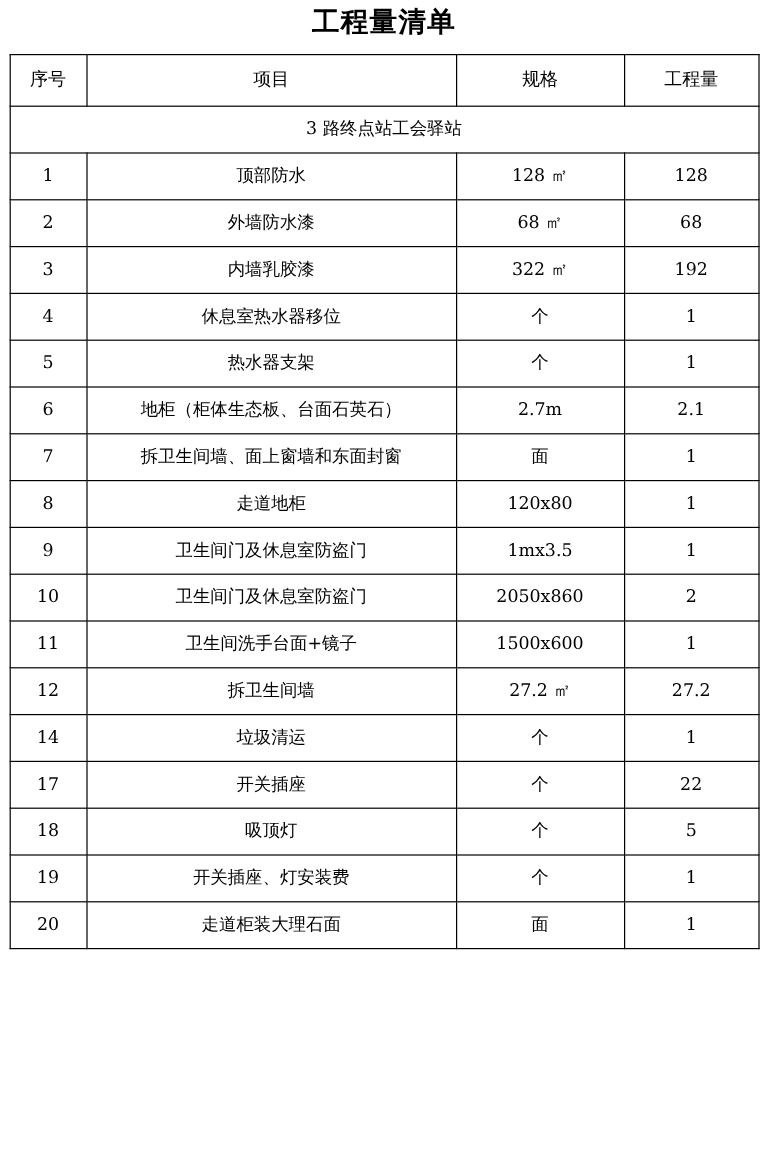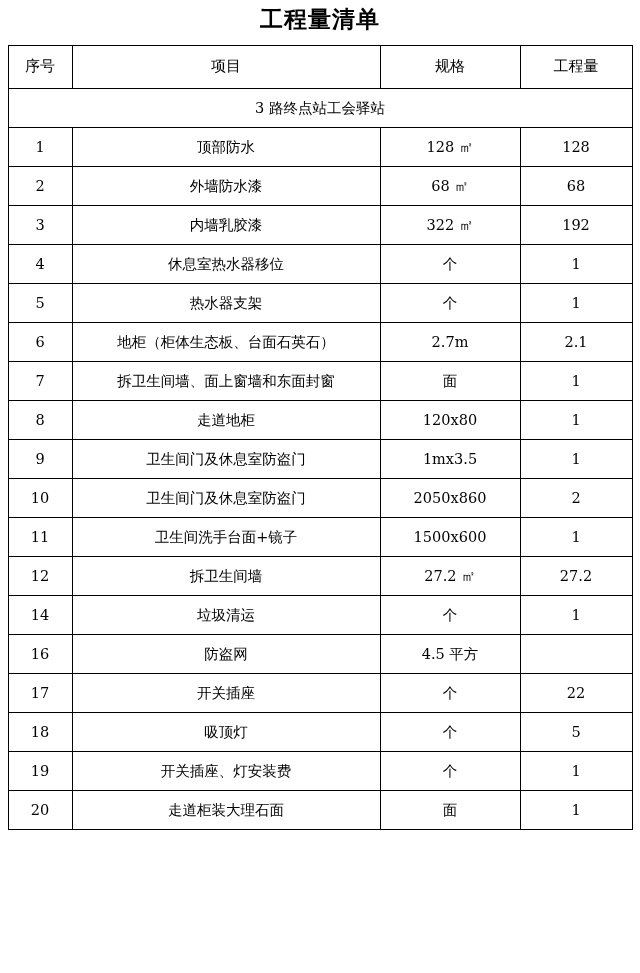--- a/index.html
+++ b/index.html
@@ -159,26 +159,20 @@
         <td class="spec">27.2 ㎡</td>
         <td class="qty">27.2</td>
       </tr>
       <tr>
         <td class="idx">14</td>
         <td class="item">垃圾清运</td>
         <td class="spec">个</td>
         <td class="qty">1</td>
       </tr>
       <tr>
-        <td class="idx">16</td>
-        <td class="item">防盗网</td>
-        <td class="spec">4.5 平方</td>
-        <td class="qty"></td>
-      </tr>
-      <tr>
         <td class="idx">17</td>
         <td class="item">开关插座</td>
         <td class="spec">个</td>
         <td class="qty">22</td>
       </tr>
       <tr>
         <td class="idx">18</td>
         <td class="item">吸顶灯</td>
         <td class="spec">个</td>
         <td class="qty">5</td>

